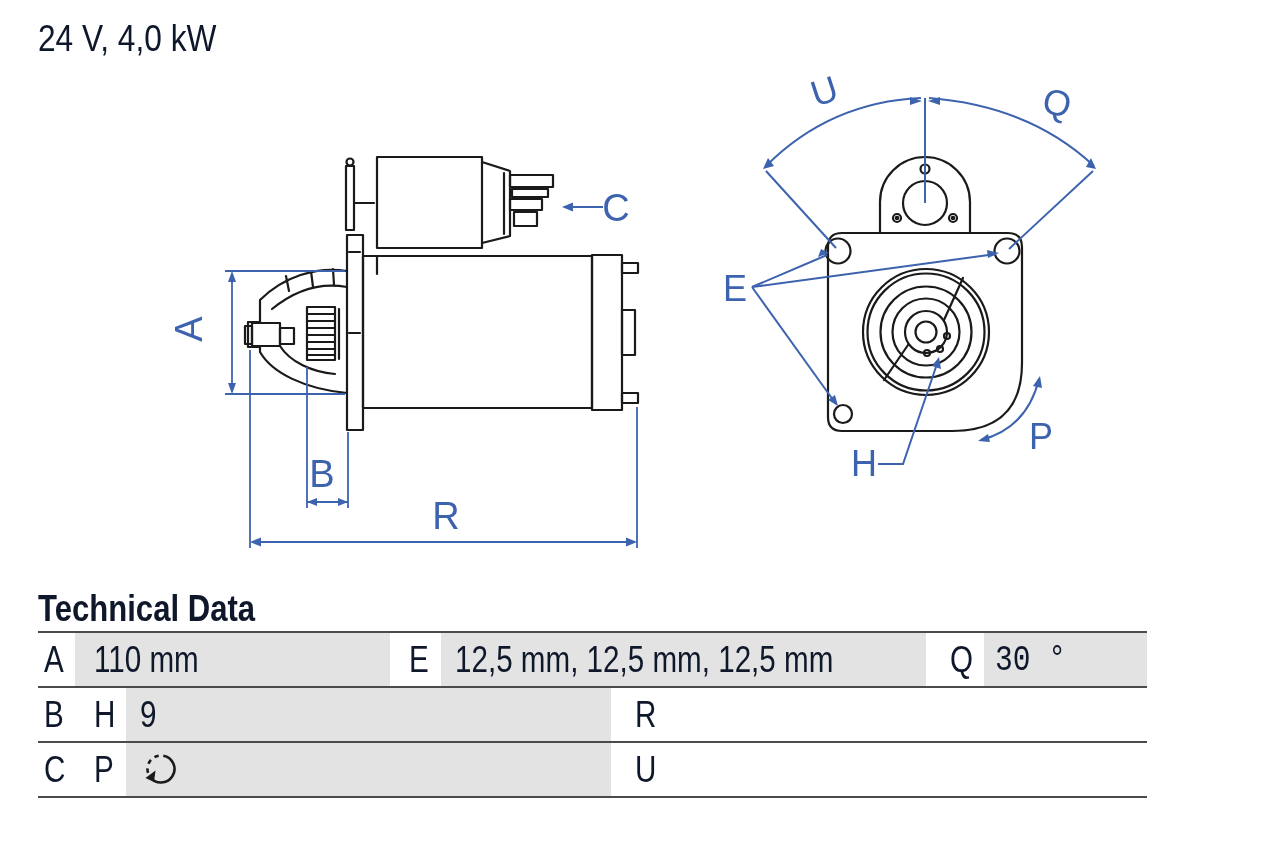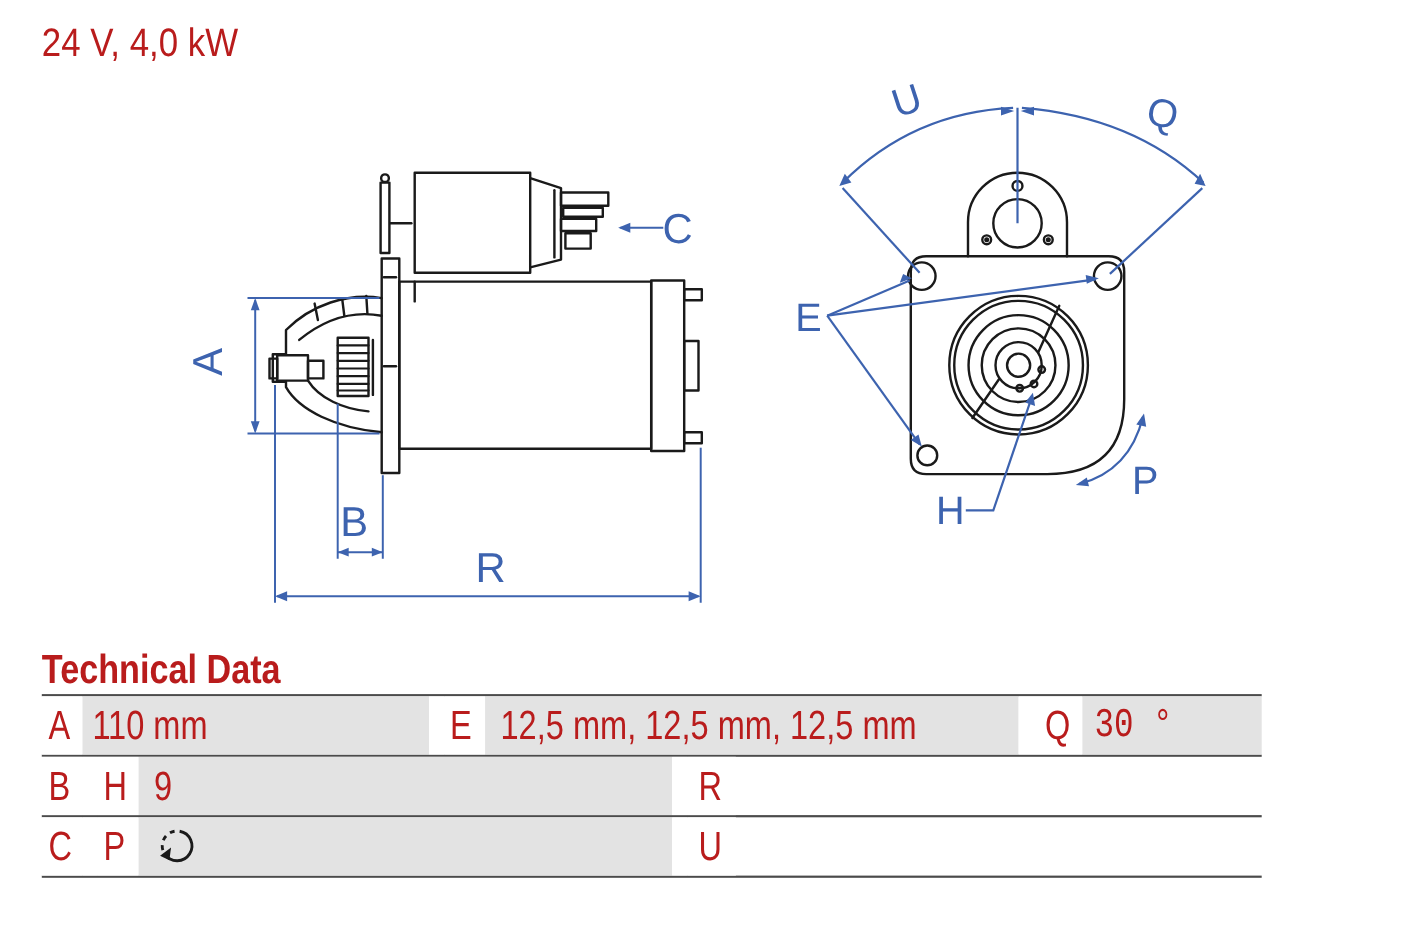--- a/index.html
+++ b/index.html
@@ -1,30 +1,30 @@
 <!DOCTYPE html>
 <html><head>
 <meta charset="utf-8">
 <style>
   html,body{margin:0;padding:0;background:#ffffff;}
   #stage{position:relative;width:1147px;height:853px;background:#ffffff;overflow:hidden;
-         font-family:"Liberation Sans",sans-serif;color:#b91c1c;}
+         font-family:"Liberation Sans",sans-serif;color:#0f172a;}
   .title{position:absolute;left:38px;top:18px;font-size:36px;font-weight:400;
          transform:scaleX(.88);transform-origin:0 0;white-space:nowrap;}
   .drawing{position:absolute;left:0;top:60px;}
   .tech-heading{position:absolute;left:38px;top:588px;font-size:37px;font-weight:700;
          transform:scaleX(.84);transform-origin:0 0;white-space:nowrap;}
   .table{position:absolute;left:38px;top:631px;width:1215px;border-top:2px solid #4b4b4b;}
   .trow{display:flex;height:53px;border-bottom:2px solid #4b4b4b;align-items:stretch;}
   .cell{display:flex;align-items:center;overflow:visible;}
   .key{background:#ffffff;}
   .val{background:#e3e3e3;}
   .gap{background:#ffffff;width:14px;}
   .k1{width:37px;padding-left:6px;box-sizing:border-box;}
-  .v1{width:315px;padding-left:9px;box-sizing:border-box;}
+  .v1{width:315px;padding-left:19px;box-sizing:border-box;}
   .k2{width:37px;padding-left:5px;box-sizing:border-box;}
   .v2{width:485px;padding-left:14px;box-sizing:border-box;text-align:right;}
   .k3{width:44px;padding-left:10px;box-sizing:border-box;}
   .v3{width:269px;padding-left:11px;box-sizing:border-box;font-family:Liberation Mono, monospace;}
   .ct{font-size:37px;transform:scaleX(.8);transform-origin:0 50%;display:inline-block;white-space:nowrap;}
   .rot-icon{display:block;}
   svg text{font-family:"Liberation Sans",sans-serif;}
 </style>
 </head>
 <body>

